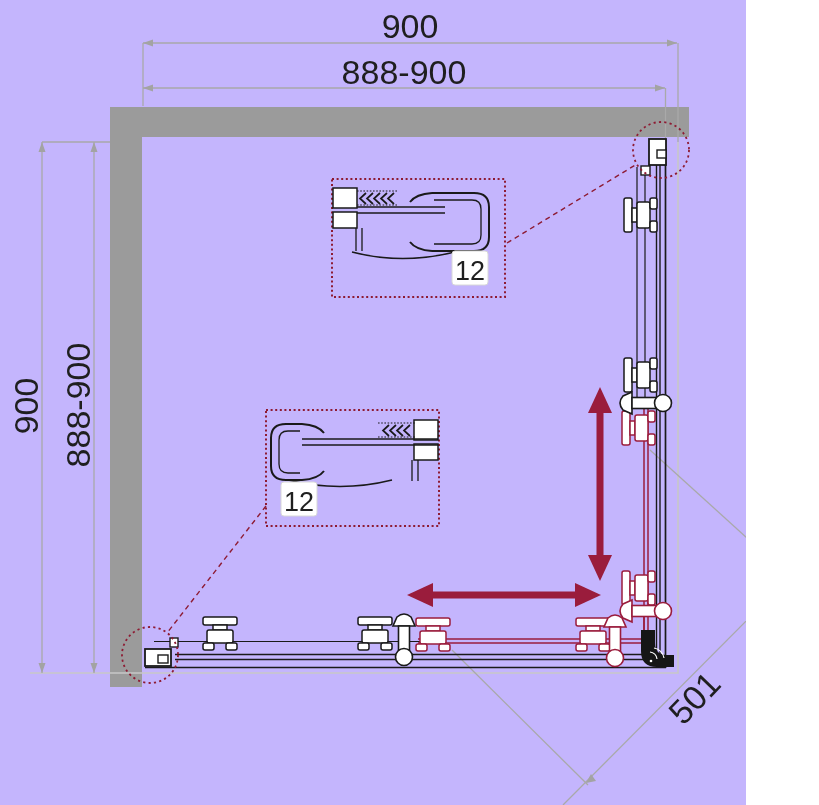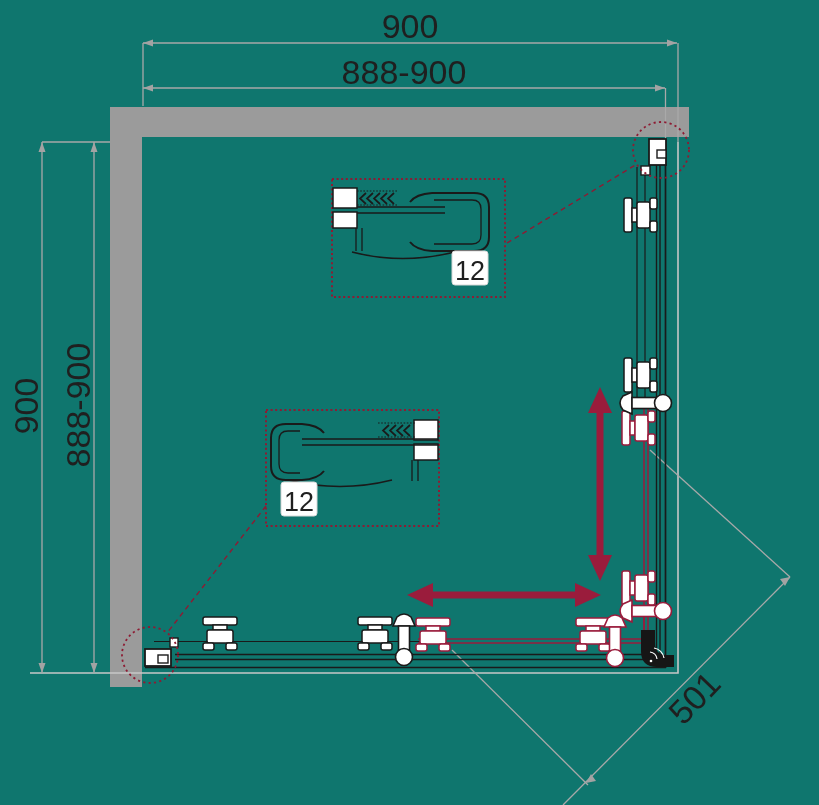--- a/index.html
+++ b/index.html
@@ -1,16 +1,16 @@
 <!DOCTYPE html>
 <html><head>
 <meta charset="utf-8">
 <style>
   html,body{margin:0;padding:0;background:#ffffff;}
-  .stage{position:relative;width:819px;height:805px;background:#0f766e;overflow:hidden;
+  .stage{position:relative;width:746px;height:805px;background:#c4b5fd;overflow:hidden;
          font-family:"Liberation Sans", sans-serif;}
   svg{display:block;}
   text{font-family:"Liberation Sans", sans-serif;fill:#1f1f1f;}
   .dim-text{font-size:34px;}
   .detail-text{font-size:27px;}
 </style>
 </head>
 <body>
 
 <div class="stage">

